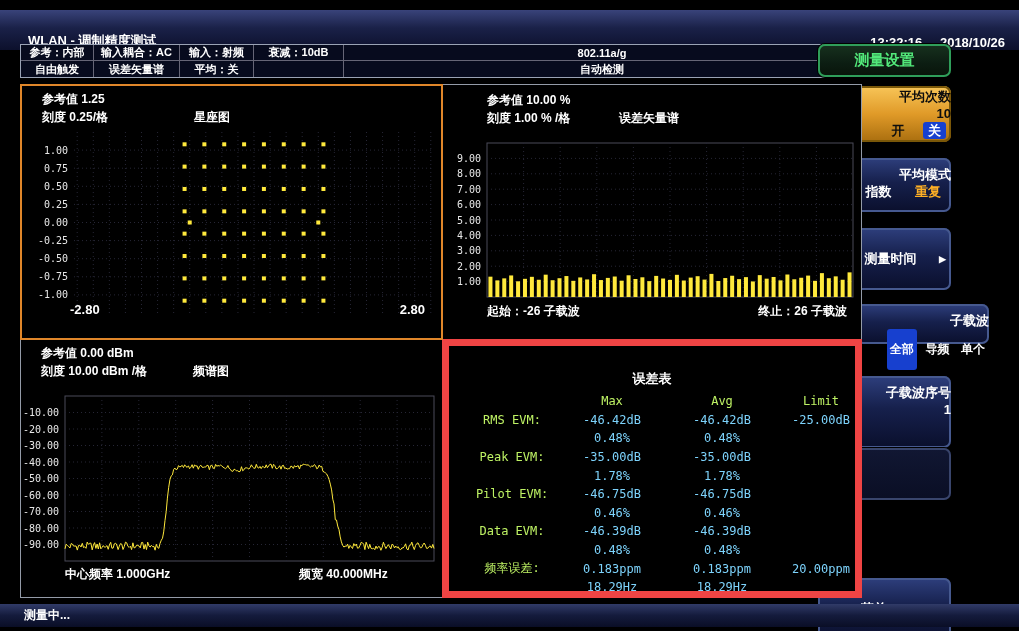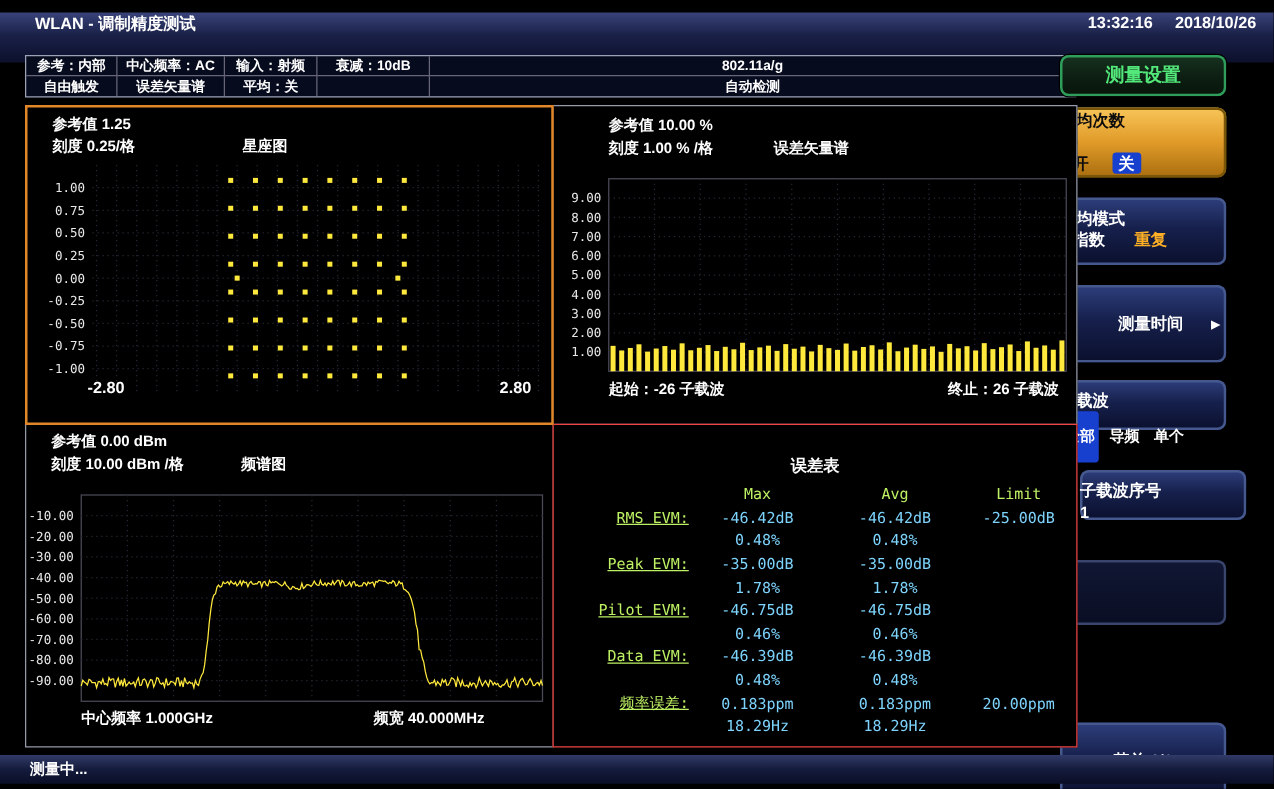--- a/index.html
+++ b/index.html
@@ -1,69 +1,69 @@
 <!DOCTYPE html>
 <html><head>
 <meta charset="utf-8">
 <style>
   html,body{margin:0;padding:0;background:#000;}
   body{width:1019px;height:631px;position:relative;overflow:hidden;
        font-family:"Liberation Sans", sans-serif;color:#fff;}
   #titlebar{position:absolute;left:0;top:10px;width:1019px;height:40px;box-sizing:border-box;
     background:linear-gradient(180deg,#39437a 0%,#1a2148 45%,#0c102c 100%);
-    display:flex;align-items:flex-start;justify-content:space-between;padding:0 14px 0 28px;
+    display:flex;align-items:flex-end;justify-content:space-between;padding:0 14px 0 28px;
     font-size:13px;font-weight:bold;}
   #clock span{margin-left:14px;}
   #settings{position:absolute;left:20px;top:44px;width:841px;height:34px;box-sizing:border-box;
     border:1px solid #9aa3b5;background:#070b1e;display:flex;flex-direction:column;}
   .s-left{width:424px;border-right:1px solid #667;}
   #settings-grid{flex:1;display:grid;grid-template-columns:73px 86px 74px 90px auto;grid-auto-rows:16px;}
   .s-cell{border-right:1px solid #667;border-bottom:1px solid #667;font-size:11px;font-weight:bold;
     display:flex;align-items:center;justify-content:center;white-space:nowrap;overflow:hidden;}
   .s-cell.no-r{border-right:none;}
   .s-cell.no-b{border-bottom:none;}
 
-  .softkey{position:absolute;left:848px;width:133px;box-sizing:border-box;border-radius:7px;cursor:pointer;
+  .softkey{position:absolute;left:818px;width:133px;box-sizing:border-box;border-radius:7px;cursor:pointer;
     background:linear-gradient(180deg,#2e3f7d 0%,#16204c 45%,#0a0f2c 100%);
     box-shadow:inset 0 0 0 2px #46598f, 0 0 0 1px #000;
-    color:#fff;font-weight:bold;font-size:13px;text-align:left;}
+    color:#fff;font-weight:bold;font-size:13px;text-align:right;}
   #sk-setup{top:44px;height:33px;display:flex;align-items:center;justify-content:center;
     background:linear-gradient(180deg,#17321f 0%,#0c1d12 60%,#081409 100%);
     box-shadow:inset 0 0 0 2px #2f9e5a, 0 0 0 1px #000;color:#52e87a;font-size:15px;}
   #sk-avg-count{top:86px;height:56px;padding-top:2px;}
   .sk-orange{background:linear-gradient(180deg,#f8c659 0%,#e09a28 50%,#a96e0f 100%) !important;
     box-shadow:inset 0 0 0 2px #7a5708, 0 0 0 1px #000 !important;color:#0d0d0d !important;}
   #sk-avg-mode{top:158px;height:54px;padding-top:8px;}
   #sk-meas-time{top:228px;height:62px;padding-left:12px;}
-  #sk-subcarrier{top:304px;height:40px;padding-top:8px;}
-  #sk-sub-index{top:376px;height:40px;padding-top:8px;margin-left:16px;}
+  #sk-subcarrier{top:304px;height:40px;padding-top:8px;margin-left:38px;}
+  #sk-sub-index{top:376px;height:72px;padding-top:8px;}
   #sk-blank{top:448px;height:52px;background:linear-gradient(180deg,#111733 0%,#0a0e24 100%);
     box-shadow:inset 0 0 0 2px #39456c, 0 0 0 1px #000;}
   #sk-menu{top:516px;height:62px;}
   .sk-center{display:flex;align-items:center;justify-content:center;position:relative;}
   .sk-line{height:17px;line-height:17px;}
   .sk-opts .opt{padding:0 5px;margin:0 5px;border-radius:3px;display:inline-block;}
   .sk-opts-3 .opt{margin:0 1px;padding:12px 3px;font-size:12px;}
   .opt-blue{background:#1740cf;color:#fff;}
   .opt-amber{color:#ffb025;}
   .sk-arrow{position:absolute;right:5px;top:50%;transform:translateY(-50%);font-size:9px;}
 
   .quad{position:absolute;background:#000;box-sizing:border-box;}
   #quad-const{left:20px;top:84px;width:423px;height:256px;border:2px solid #e0872a;z-index:2;}
   #quad-evm{left:442px;top:84px;width:420px;height:256px;border:1px solid #949ba8;}
   #quad-spec{left:20px;top:339px;width:423px;height:259px;border:1px solid #949ba8;}
-  #quad-table{left:442px;top:339px;width:420px;height:259px;border:1px solid #ef4444;}
+  #quad-table{left:442px;top:339px;width:420px;height:259px;border:7px solid #ef4444;}
   .quad svg{position:absolute;left:0;top:0;}
   .p-ref{position:absolute;font-size:12px;font-weight:bold;color:#fff;white-space:nowrap;}
 
   .t-title{position:absolute;left:0;right:0;top:24px;text-align:center;font-weight:bold;font-size:13px;}
   #etable-rows{position:absolute;left:8px;top:46px;right:4px;}
   .t-row{display:grid;grid-template-columns:100px 110px 110px 88px;height:18.6px;align-items:center;
     font-family:"DejaVu Sans Mono", monospace;font-size:12px;}
-  .t-label{padding-left:10px;text-align:right;text-decoration:underline;}
+  .t-label{padding-left:10px;text-align:center;}
   .t-val{text-align:center;}
   .t-green{color:#bef264;}
   .t-yellow{color:#7dd3fc;}
 
   #statusbar{position:absolute;left:0;top:604px;width:1019px;height:23px;box-sizing:border-box;
     background:linear-gradient(180deg,#313b68 0%,#141b3c 50%,#0a0e26 100%);
     display:flex;align-items:center;padding-left:24px;font-size:12px;font-weight:bold;}
 </style>
 </head>
 <body>
@@ -73,21 +73,21 @@
   <span id="clock">
     <span>13:32:16</span>
     <span>2018/10/26</span>
   </span>
 </div>
 
 <div id="settings">
   <div class="s-left"></div>
   <div id="settings-grid">
       <div class="s-cell">参考：内部</div>
-      <div class="s-cell">中心频率：AC</div>
+      <div class="s-cell">输入耦合：AC</div>
       <div class="s-cell">输入：射频</div>
       <div class="s-cell">衰减：10dB</div>
       <div class="s-cell no-r">802.11a/g</div>
       <div class="s-cell no-b">自由触发</div>
       <div class="s-cell no-b">误差矢量谱</div>
       <div class="s-cell no-b">平均：关</div>
       <div class="s-cell no-b"></div>
       <div class="s-cell no-r no-b">自动检测</div>
     </div>
 </div>

